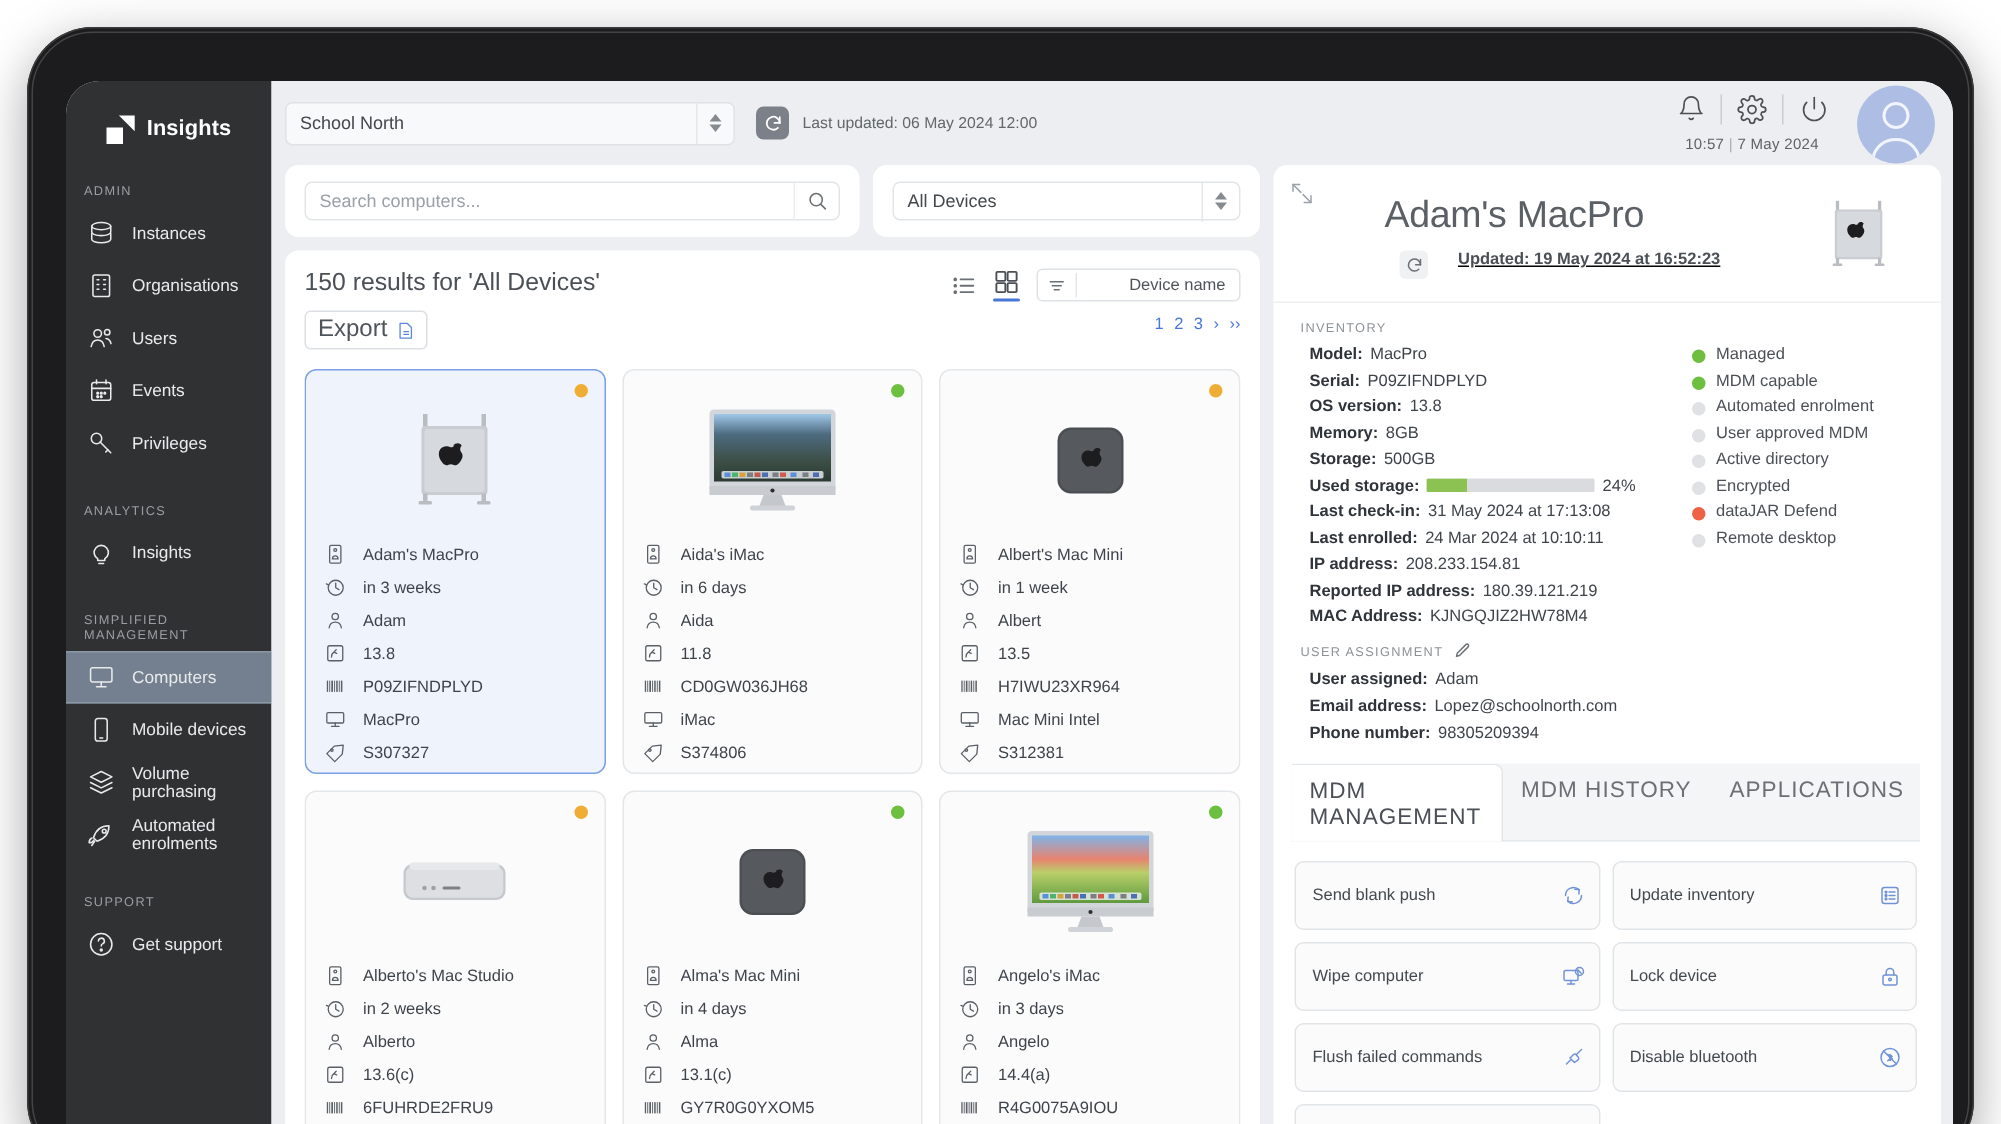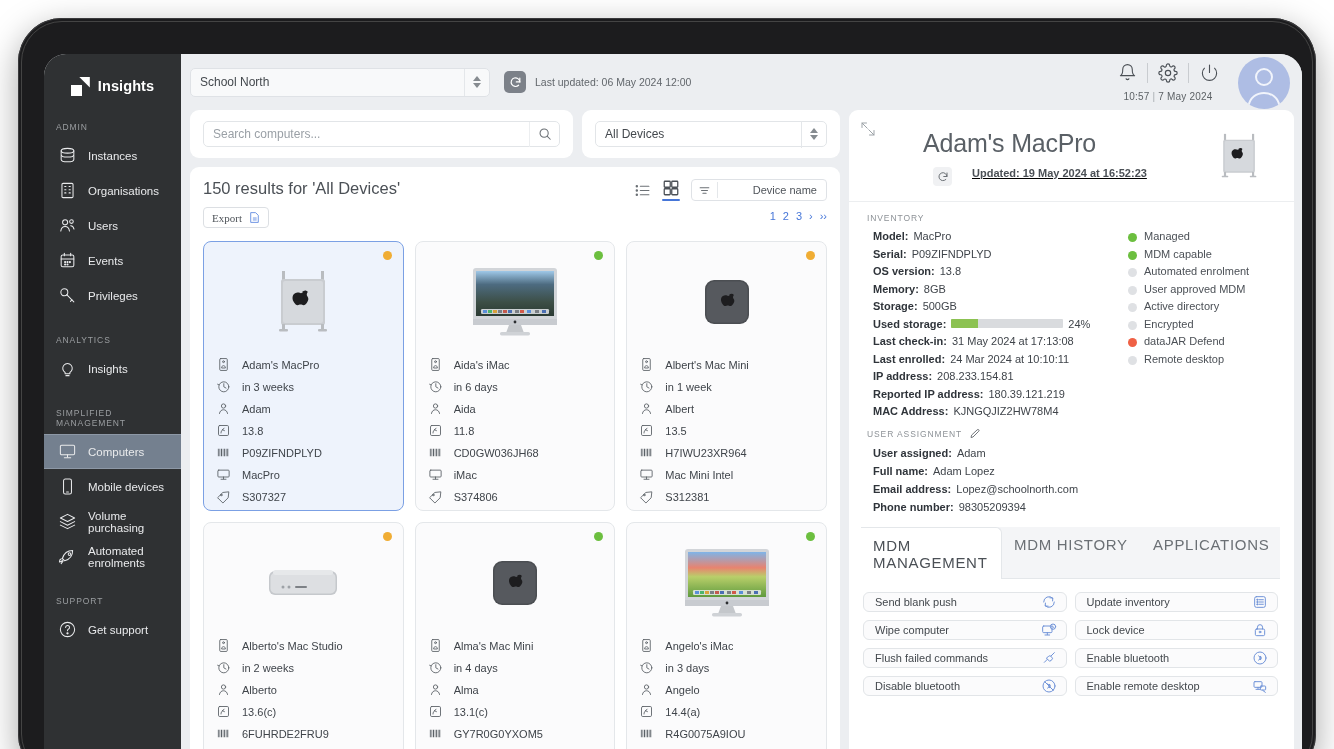--- a/index.html
+++ b/index.html
@@ -137,21 +137,21 @@
   }
   .filter-select .val { flex:1; }
 
   .listpanel { flex: 1; display: flex; flex-direction: column; min-height: 0;
                padding: 12px 13px 0 13px; }
   .listhead { display: flex; align-items: flex-start; }
   .results-title { font-size: 16.5px; color: #4b5056; font-weight: normal; }
   .export-btn {
     margin-top: 9px; display: inline-flex; align-items: center; gap: 6px;
     border: 1px solid #dcdfe3; border-radius: 4px; background: #fff;
-    padding: 3px 7px 3px 8px; font-size: 11px; color: #4f545a; cursor: pointer; font-family: Liberation Serif, serif;
+    padding: 3px 7px 3px 8px; font-size: 16px; color: #4f545a; cursor: pointer;
   }
   .listhead-right { margin-left: auto; display: flex; flex-direction: column;
                     align-items: flex-end; }
   .viewctl { display: flex; align-items: center; gap: 11px; }
   .vbtn { cursor: pointer; display:flex; align-items:center; justify-content:center;}
   .vbtn.grid { position: relative; padding-bottom: 4px; }
   .vbtn.grid::after { content:""; position:absolute; left:0; right:0; bottom:0;
                       height:2px; background:#4676d8; border-radius:1px;}
   .sortbox { height: 22px; border: 1px solid #dfe2e6; border-radius: 4px;
              display: flex; align-items: center; background: #fff; cursor:pointer; }
@@ -228,21 +228,21 @@
   .tab.active { background: #fff; color: #4b5056;
                 border-top: 1px solid #e4e7ea; border-right: 1px solid #e4e7ea;
                 border-top-right-radius: 6px; margin-bottom: -1px;
                 padding-left: 12px; }
   .tab:not(.active) { padding-left: 12px; }
   .tab-w1 { width: 150px; } .tab-w2 { width: 148px; }
 
   .actions { display: grid; grid-template-columns: 1fr 1fr; gap: 8px;
              padding: 13px 2px 0 2px; }
   .act-btn {
-    height: 20px; border: 1px solid #e2e5e8; border-radius: 6px; background: #fbfbfc;
+    height: 46px; border: 1px solid #e2e5e8; border-radius: 6px; background: #fbfbfc;
     display: flex; align-items: center; padding: 0 9px 0 11px; cursor: pointer;
   }
   .act-btn .al { flex: 1; font-size: 11px; color: #43484d; }
   .act-btn .ai { flex: none; display:flex; align-items:center; justify-content:center;}
 
   svg { display: block; }
 </style>
 </head>
 <body>
 
@@ -1162,24 +1162,20 @@
                   <path d="M16.5 3.5a2.1 2.1 0 0 1 3 3L8 18l-4 1 1-4z"></path>
                 </svg>
               </span>
             </div>
             <div class="ua-list" id="ua-list">
                 <div class="inv-row">
                   <b>User assigned:</b>
     <span>Adam</span>
                 </div>
                 <div class="inv-row">
-                  <b>Full name:</b>
-    <span>Adam Lopez</span>
-                </div>
-                <div class="inv-row">
                   <b>Email address:</b>
     <span>Lopez@schoolnorth.com</span>
                 </div>
                 <div class="inv-row">
                   <b>Phone number:</b>
     <span>98305209394</span>
                 </div>
               </div>
 
             <div class="tabs" id="tabs">
@@ -1239,29 +1235,20 @@
                   <span class="al">Flush failed commands</span>
     <span class="ai">
                     <svg width="16" height="16" viewBox="0 0 24 24" fill="none" stroke="#7093d8" stroke-width="1.5" stroke-linecap="round" stroke-linejoin="round">
                       <path d="M5 18.5 9.5 14"></path>
                       <path d="M8.5 12.5 13 17l3.5-2.6a1.8 1.8 0 0 0 .3-2.6l-2.1-2.6a1.8 1.8 0 0 0-2.6-.2z"></path>
                       <line x1="15" y1="9" x2="20" y2="4"></line>
                     </svg>
                   </span>
                 </div>
                 <div class="act-btn">
-                  <span class="al">Enable bluetooth</span>
-    <span class="ai">
-                    <svg width="16" height="16" viewBox="0 0 24 24" fill="none" stroke="#7093d8" stroke-width="1.5" stroke-linecap="round" stroke-linejoin="round">
-                      <circle cx="12" cy="12" r="9"></circle>
-                      <path d="M9.8 8.8 14.2 13 12 15V9l2.2 2L9.8 15.2"></path>
-                    </svg>
-                  </span>
-                </div>
-                <div class="act-btn">
                   <span class="al">Disable bluetooth</span>
     <span class="ai">
                     <svg width="16" height="16" viewBox="0 0 24 24" fill="none" stroke="#7093d8" stroke-width="1.5" stroke-linecap="round" stroke-linejoin="round">
                       <circle cx="12" cy="12" r="9"></circle>
                       <path d="M9.8 8.8 14.2 13 12 15V9l2.2 2L9.8 15.2"></path>
                       <line x1="5.5" y1="5.5" x2="18.5" y2="18.5"></line>
                     </svg>
                   </span>
                 </div>
                 <div class="act-btn">

